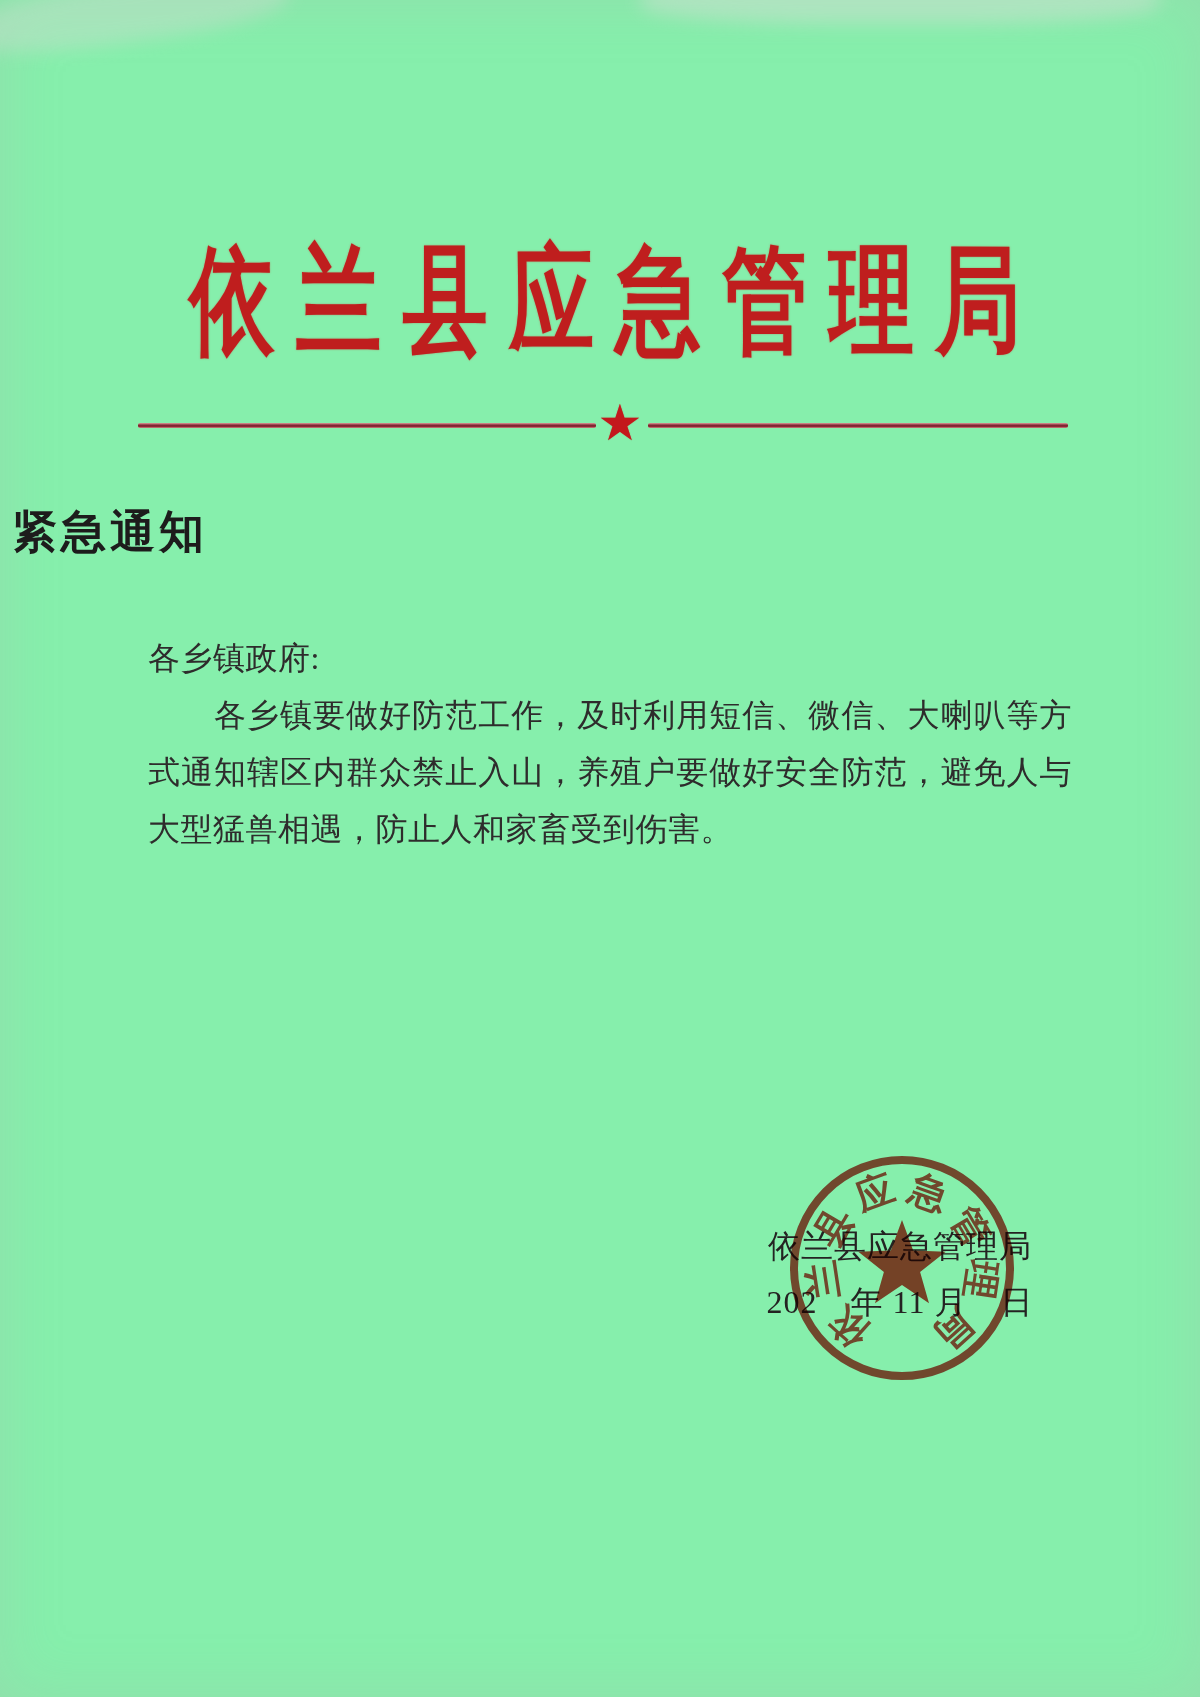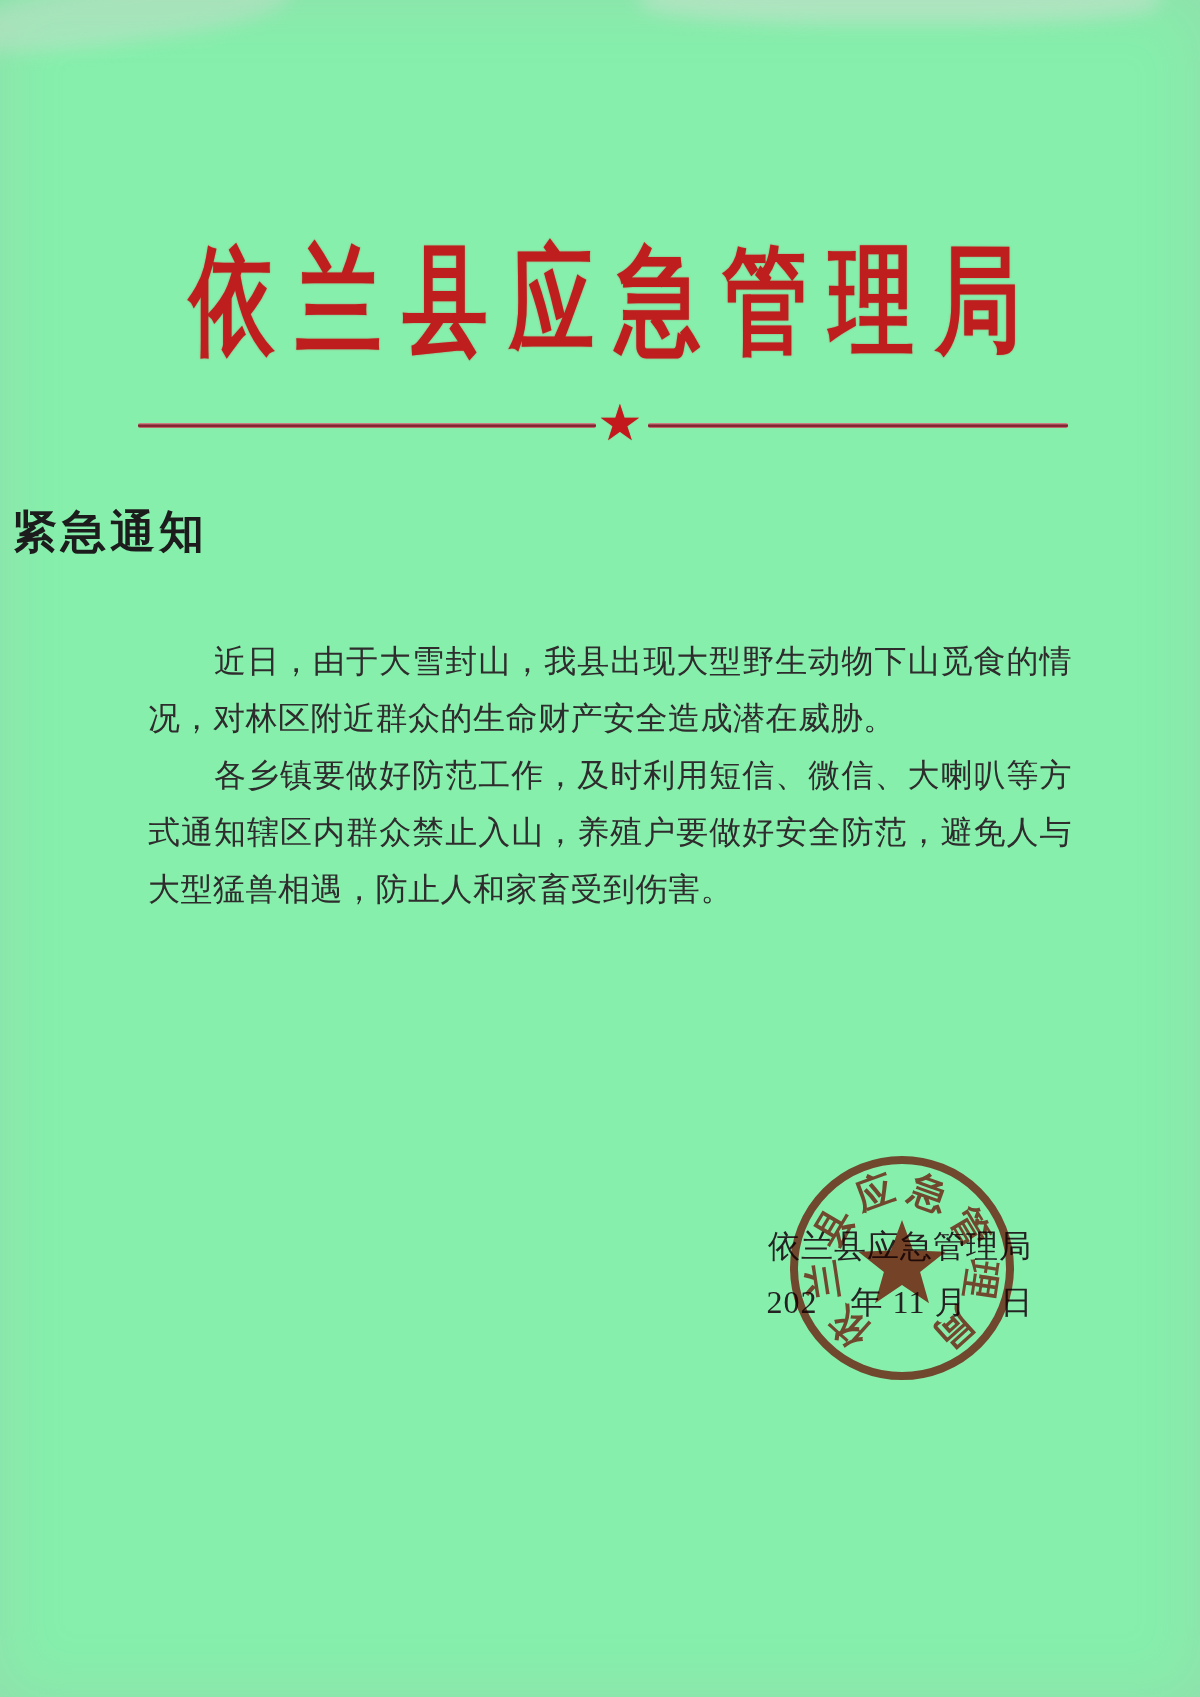--- a/index.html
+++ b/index.html
@@ -92,21 +92,21 @@
     <div class="divider">
       <span class="seg left"></span>
       <span class="star">★</span>
       <span class="seg right"></span>
     </div>
   </header>
 
   <h2 class="notice-title">紧急通知</h2>
 
   <section class="body-block">
-    <p class="para first">近日，由于大雪封山，我县出现大型野生动物下山觅食的情况，对林区附近群众的生命财产安全造成潜在威胁。</p>
+    <p class="salutation">各乡镇政府:</p>
     <p class="para">各乡镇要做好防范工作，及时利用短信、微信、大喇叭等方式通知辖区内群众禁止入山，养殖户要做好安全防范，避免人与大型猛兽相遇，防止人和家畜受到伤害。</p>
   </section>
 
   <div class="signature-block">
     <p>依兰县应急管理局</p>
     <p class="date">202　年 11 月　日</p>
   </div>
 
   <svg class="seal" viewBox="-125 -125 250 250" xmlns="http://www.w3.org/2000/svg">
     <circle cx="0" cy="0" r="108" fill="none" stroke="#cf3428" stroke-width="8"></circle>

